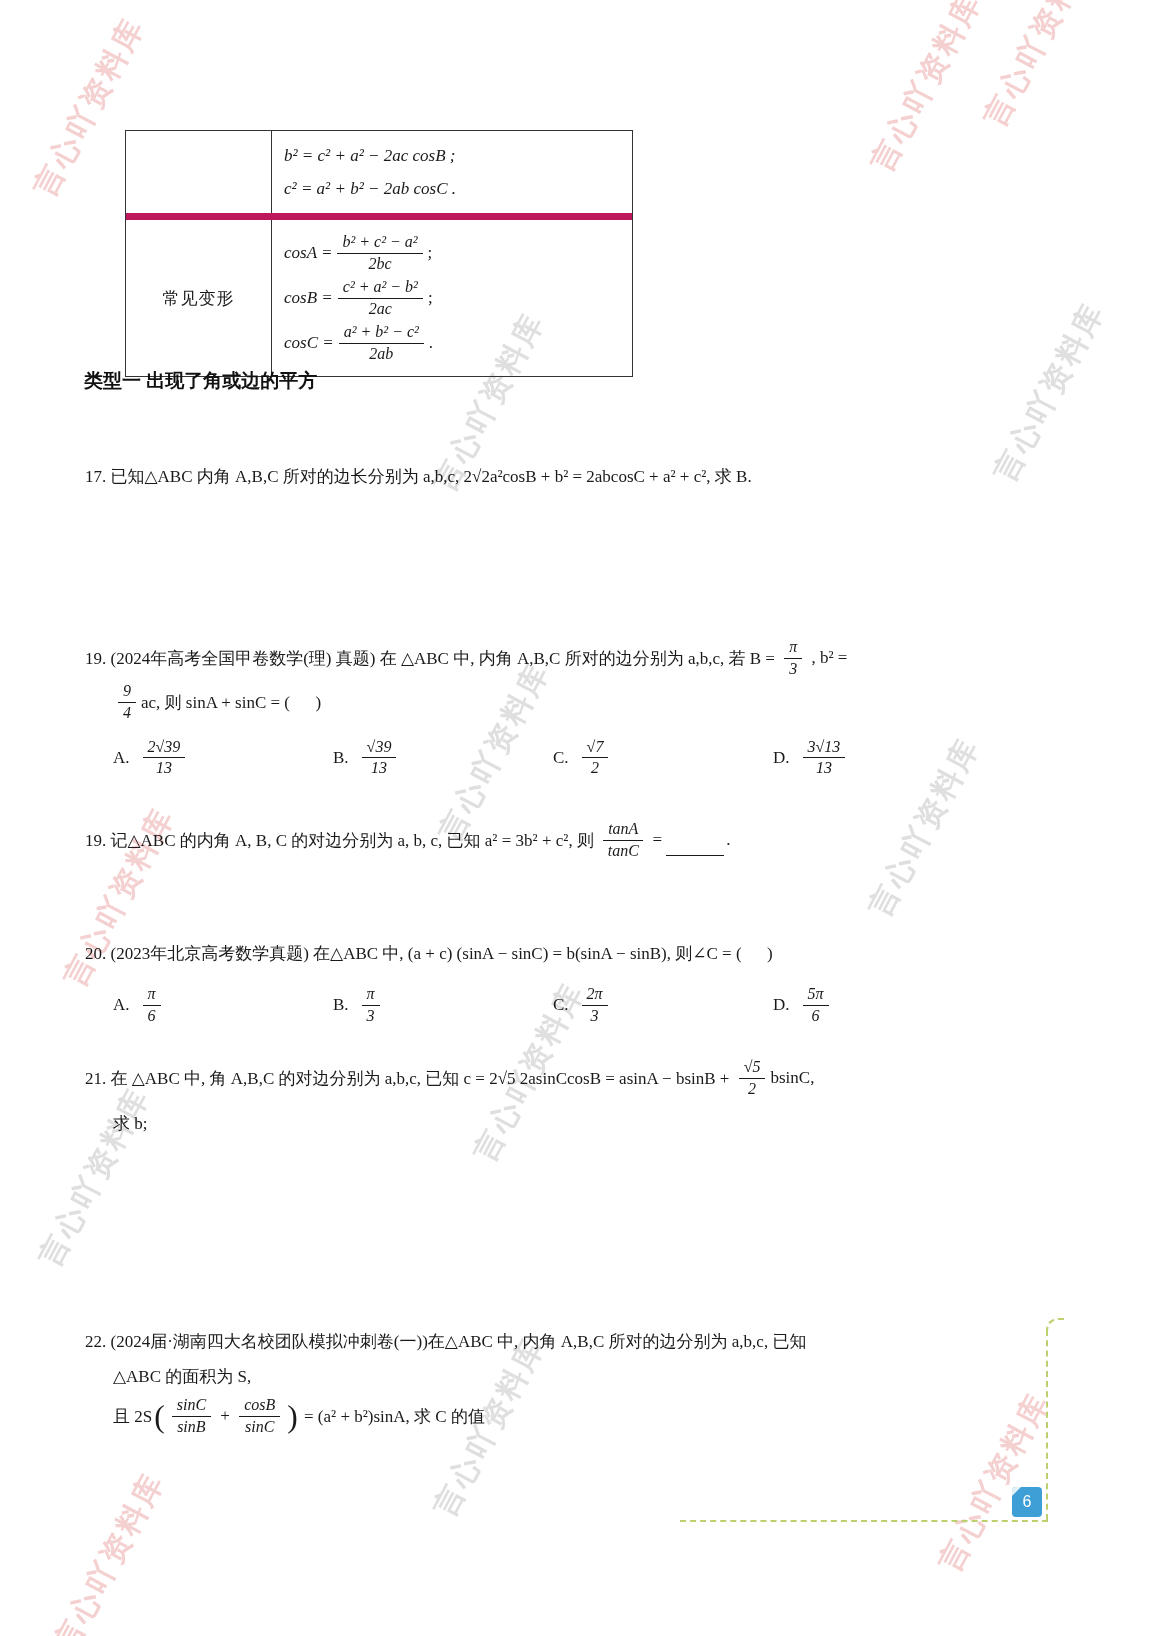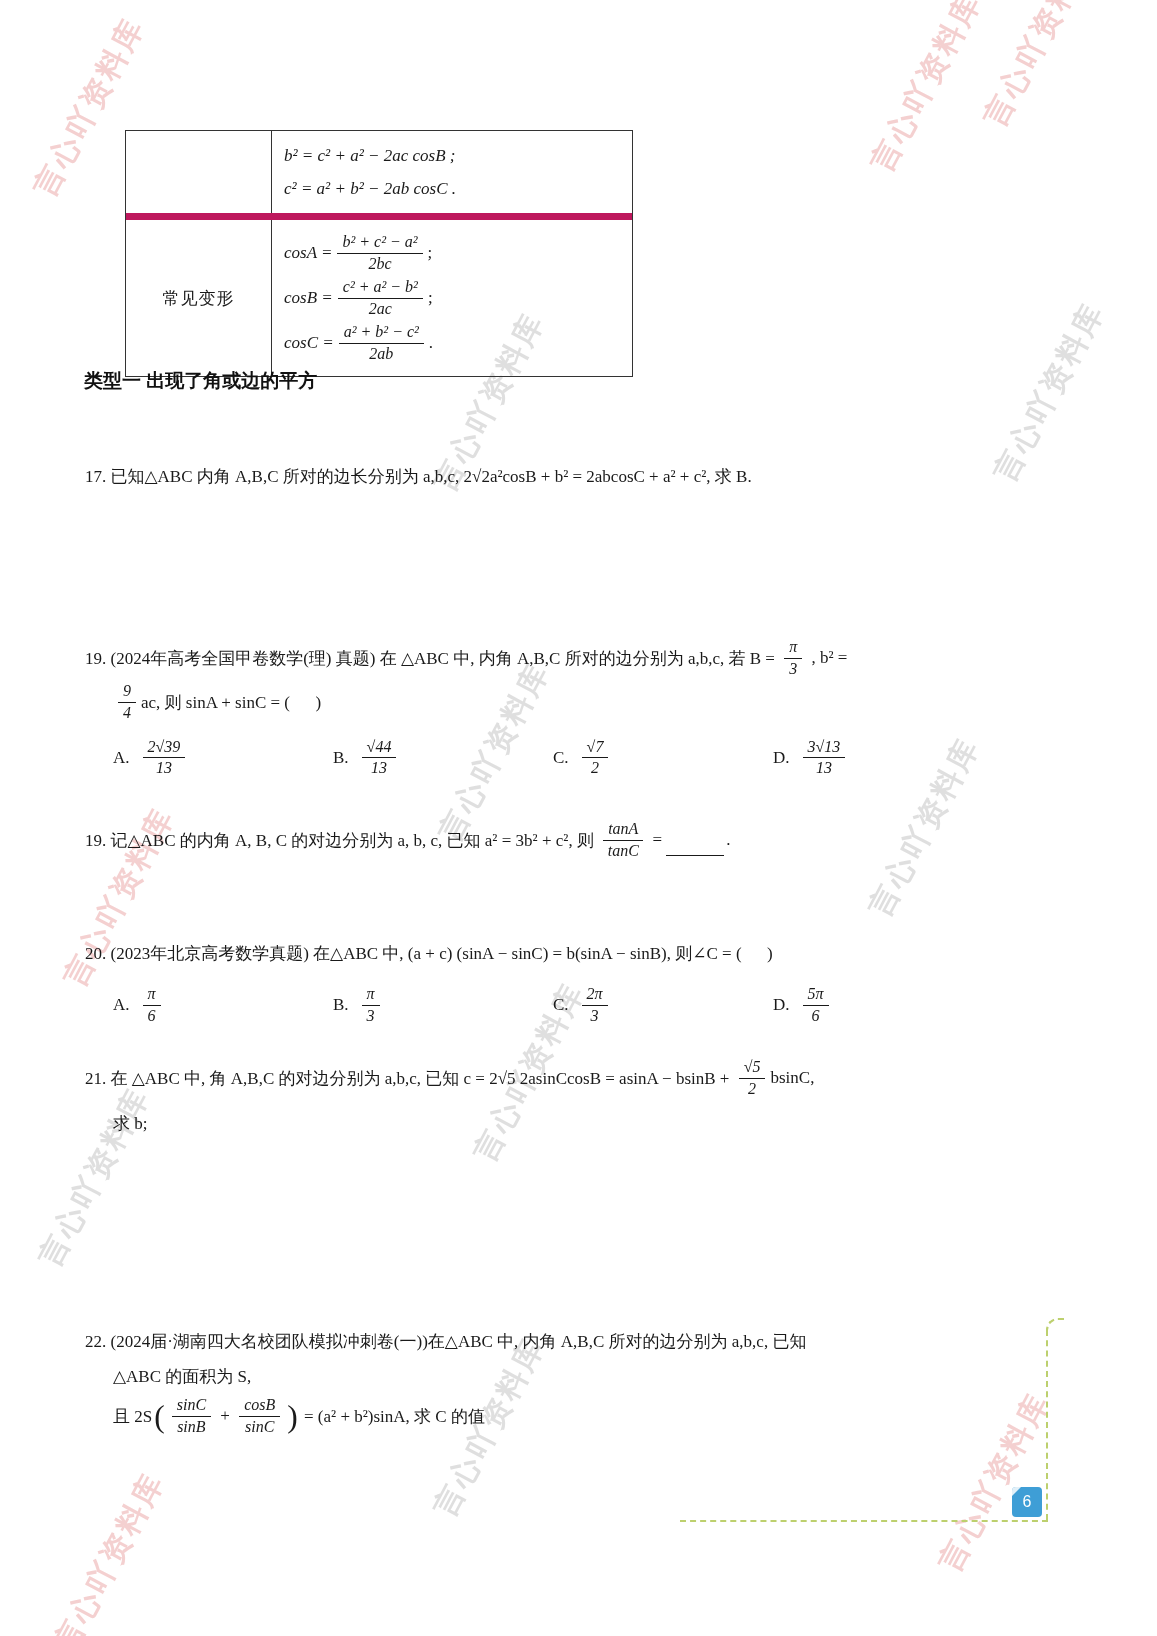--- a/index.html
+++ b/index.html
@@ -131,21 +131,21 @@
       <span class="frac"><span class="num math">9</span><span class="den math">4</span></span>
       <span>ac, 则 sinA + sinC = (      )</span>
     </div>
     <div class="opts">
       <span class="opt">
         <span class="olabel">A.</span>
         <span class="frac"><span class="num math">2√39</span><span class="den math">13</span></span>
       </span>
       <span class="opt">
         <span class="olabel">B.</span>
-        <span class="frac"><span class="num math">√44</span><span class="den math">13</span></span>
+        <span class="frac"><span class="num math">√39</span><span class="den math">13</span></span>
       </span>
       <span class="opt">
         <span class="olabel">C.</span>
         <span class="frac"><span class="num math">√7</span><span class="den math">2</span></span>
       </span>
       <span class="opt">
         <span class="olabel">D.</span>
         <span class="frac"><span class="num math">3√13</span><span class="den math">13</span></span>
       </span>
     </div>

